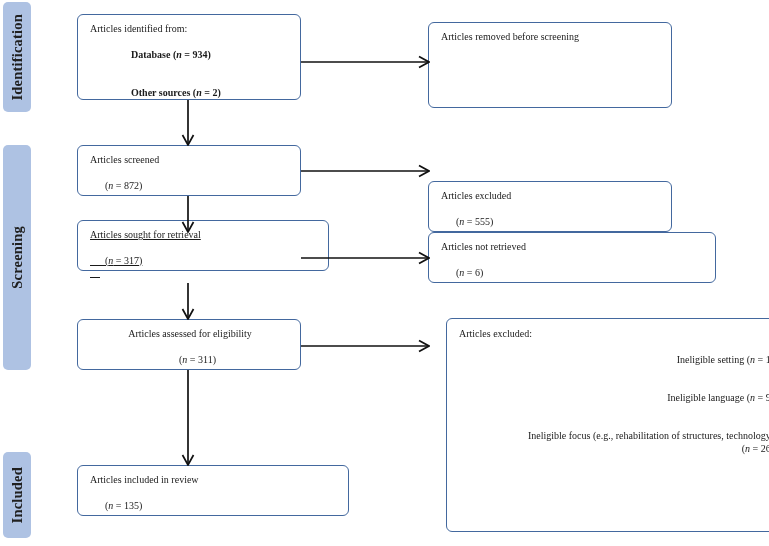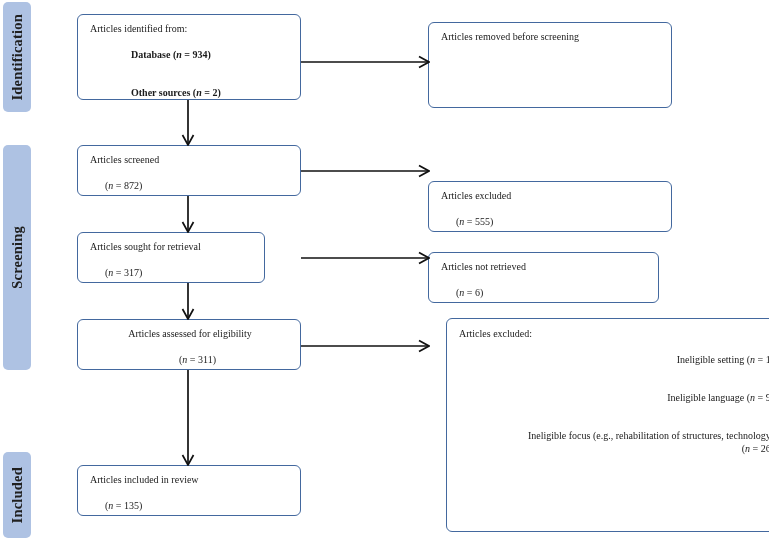--- a/index.html
+++ b/index.html
@@ -63,28 +63,28 @@
   .flow-box .indent2 { padding-left: 20px; }
   .flow-box .hang {
     padding-left: 44px;
     text-indent: -22px;
     text-align: right;
   }
 
   
   #box-identified        { left: 77px; top: 14px;  width: 224px; height: 86px; }
   #box-screened          { left: 77px; top: 145px; width: 224px; height: 51px; }
-  #box-sought            { left: 77px; top: 232px; width: 188px; height: 51px; }
+  #box-sought            { left: 77px; top: 220px; width: 252px; height: 51px; text-decoration: underline; }
   #box-assessed          { left: 77px; top: 319px; width: 224px; height: 51px; text-align: center; }
-  #box-included          { left: 77px; top: 465px; width: 224px; height: 51px; }
+  #box-included          { left: 77px; top: 465px; width: 272px; height: 51px; }
 
   
   #box-removed           { left: 428px; top: 14px;  width: 244px; height: 86px; margin-top: 8px; }
   #box-excluded-screen   { left: 428px; top: 145px; width: 244px; height: 51px; margin-top: 36px; }
-  #box-not-retrieved     { left: 428px; top: 232px; width: 231px; height: 51px; margin-top: 20px; }
+  #box-not-retrieved     { left: 428px; top: 232px; width: 288px; height: 51px; }
   #box-excluded-detail   { left: 428px; top: 318px; width: 337px; height: 214px;
                            padding: 9px 8px 6px 12px; margin-left: 18px; }
   .arrow-down, .arrow-right {
     position: absolute;
     overflow: visible;
   }
   .arrow-down svg, .arrow-right svg { display: block; }
   .arrow-stroke {
     fill: none;
     stroke: #111111;

